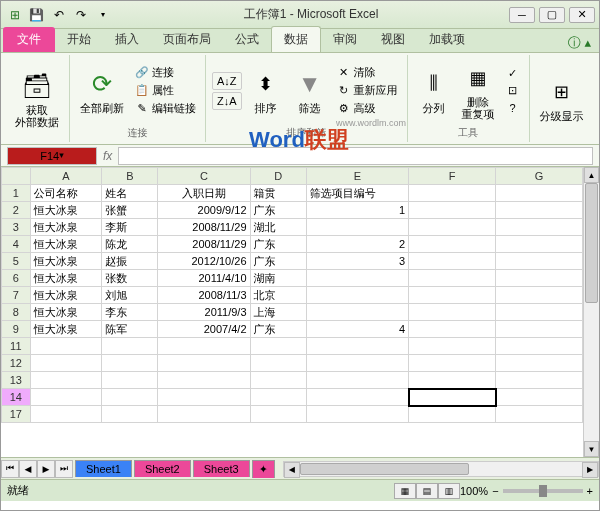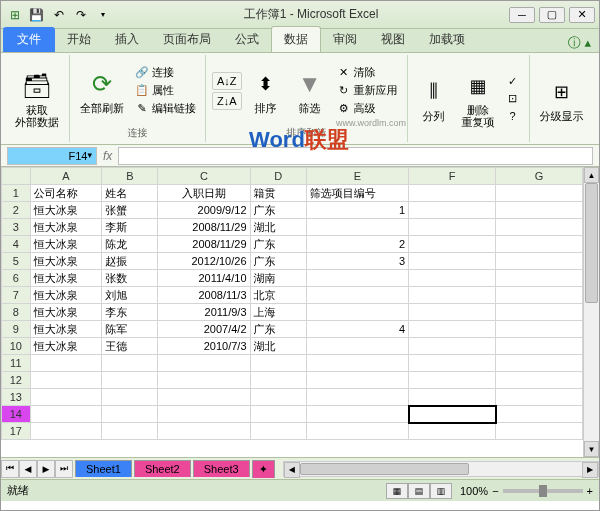--- a/index.html
+++ b/index.html
@@ -8,68 +8,68 @@
 
 .titlebar { height: 28px; background: linear-gradient(#e8f0e0, #d8e8d0); display: flex; align-items: center; padding: 0 4px; border-bottom: 1px solid #b0c0a0; }
 .qat { display: flex; gap: 2px; align-items: center; }
 .qat-btn { width: 20px; height: 20px; display: flex; align-items: center; justify-content: center; border-radius: 2px; cursor: pointer; font-size: 12px; }
 .title-text { flex: 1; text-align: center; font-size: 12px; color: #333; }
 .win-controls { display: flex; gap: 4px; }
 .win-btn { width: 26px; height: 16px; display: flex; align-items: center; justify-content: center; cursor: pointer; font-size: 11px; border: 1px solid #aaa; border-radius: 2px; background: #f0f0f0; }
 
 
 .ribbon-tabs { height: 24px; background: #d8e8d0; display: flex; align-items: flex-end; padding-left: 2px; border-bottom: 1px solid #b0c0a0; }
-.file-tab { background: #3b82f6; color: #fff; padding: 4px 14px; font-size: 12px; cursor: pointer; border-radius: 3px 3px 0 0; }
+.file-tab { background: #ec4899; color: #fff; padding: 4px 14px; font-size: 12px; cursor: pointer; border-radius: 3px 3px 0 0; }
 .tab { padding: 4px 12px; font-size: 12px; cursor: pointer; color: #333; }
 .tab.active { background: #f4f8f0; border: 1px solid #b0c0a0; border-bottom: none; border-radius: 3px 3px 0 0; }
 .help-icon { margin-left: auto; margin-right: 8px; color: #2a7a2a; font-size: 13px; cursor: pointer; }
 
 
 .ribbon { height: 92px; background: #f4f8f0; border-bottom: 1px solid #b0c0a0; display: flex; padding: 2px 4px; }
 .rgroup { display: flex; flex-direction: column; padding: 2px 6px; border-right: 1px solid #c8d8c0; }
 .rgroup-content { flex: 1; display: flex; align-items: center; gap: 4px; }
 .rgroup-label { font-size: 10px; color: #666; text-align: center; margin-top: 2px; }
 .big-btn { display: flex; flex-direction: column; align-items: center; gap: 2px; padding: 2px 4px; cursor: pointer; border-radius: 3px; }
 .big-icon { width: 32px; height: 32px; display: flex; align-items: center; justify-content: center; font-size: 24px; }
 .big-label { font-size: 11px; text-align: center; line-height: 12px; }
 .small-btns { display: flex; flex-direction: column; gap: 1px; }
 .small-btn { display: flex; align-items: center; gap: 3px; font-size: 11px; padding: 1px 3px; cursor: pointer; border-radius: 2px; }
 .small-icon { width: 14px; height: 14px; display: flex; align-items: center; justify-content: center; font-size: 11px; }
 
 
 .formula-bar { height: 22px; background: #f4f8f0; border-bottom: 1px solid #b0c0a0; display: flex; align-items: center; padding: 0 6px; gap: 6px; }
-.name-box { width: 90px; border: 1px solid #c0c0c0; background: #7dd3fc; font-size: 11px; padding: 2px 4px; display: flex; justify-content: flex-end; }
+.name-box { width: 90px; border: 1px solid #c0c0c0; background: #b91c1c; font-size: 11px; padding: 2px 4px; display: flex; justify-content: center; }
 .fx-label { font-style: italic; font-size: 12px; color: #777; }
 .formula-input { flex: 1; border: 1px solid #c0c0c0; background: #fff; height: 18px; font-size: 11px; padding: 0 4px; }
 
 
 .grid-wrap { position: relative; height: 290px; overflow: hidden; background: #fff; display: flex; }
 .grid-main { flex: 1; overflow: hidden; }
 .scrollbar-v { width: 16px; background: #f0f0f0; border-left: 1px solid #ccc; display: flex; flex-direction: column; }
 .sb-btn { height: 16px; background: #e0e0e0; border: 1px solid #bbb; display: flex; align-items: center; justify-content: center; font-size: 8px; cursor: pointer; }
 .sb-track { flex: 1; position: relative; }
 .sb-thumb { position: absolute; left: 1px; right: 1px; background: #d0d0d0; border: 1px solid #aaa; border-radius: 2px; }
 table { border-collapse: collapse; width: 100%; }
 th, td { border: 1px solid #d4d4d4; font-size: 11px; padding: 0 3px; height: 17px; text-align: left; white-space: nowrap; }
 th { background: #e8f0e0; text-align: center; font-weight: normal; color: #333; }
 .row-hdr { background: #e8f0e0; text-align: center; width: 28px; }
-.row-hdr.active { background: #d946ef; }
+.row-hdr.active { background: #f0abfc; }
 td.num { text-align: right; }
 td.selected { border: 2px solid #000; }
 
 
 .sheet-bar { height: 22px; background: #e8f0e0; display: flex; align-items: center; border-top: 1px solid #b0c0a0; }
 .sheet-nav { display: flex; }
 .sheet-nav-btn { width: 18px; height: 18px; border: 1px solid #bbb; background: #f0f0f0; display: flex; align-items: center; justify-content: center; font-size: 9px; cursor: pointer; }
 .sheet-tab { padding: 2px 10px; font-size: 11px; background: #3b82f6; border: 1px solid #999; border-bottom: none; margin-left: 2px; cursor: pointer; }
 .sheet-tab.inactive { background: #ec4899; }
 .scrollbar-h { flex: 1; margin-left: 8px; background: #f0f0f0; border: 1px solid #ccc; height: 16px; display: flex; }
 
 
-.status-bar { height: 22px; background: #d8e8d0; border-top: 1px solid #b0c0a0; display: flex; align-items: center; padding: 0 6px; font-size: 11px; gap: 8px; }
+.status-bar { height: 22px; background: #d8e8d0; border-top: 1px solid #b0c0a0; display: flex; align-items: center; padding: 0 6px; font-size: 11px; }
 .status-text { flex: 1; }
 .view-btns { display: flex; }
 .view-btn { width: 22px; height: 16px; border: 1px solid #aaa; background: #f0f0f0; display: flex; align-items: center; justify-content: center; font-size: 9px; cursor: pointer; }
 .zoom { display: flex; align-items: center; gap: 4px; }
 .zoom-slider { width: 80px; height: 4px; background: #bbb; position: relative; }
 .zoom-thumb { position: absolute; width: 8px; height: 12px; background: #888; top: -4px; left: 36px; }
 
 
 .watermark { position: absolute; top: 124px; left: 248px; font-size: 22px; font-weight: bold; pointer-events: none; z-index: 10; }
 .watermark .w1 { color: #2060c0; }
@@ -192,20 +192,21 @@
             <span class="small-icon">✓</span>
           </div>
         <div class="small-btn">
             <span class="small-icon">⊡</span>
           </div>
         <div class="small-btn">
             <span class="small-icon">?</span>
           </div>
       </div>
     </div>
+    <div class="rgroup-label">工具</div>
   </div>
   <div class="rgroup" style="border-right:none">
     <div class="rgroup-content">
       <div class="big-btn">
         <div class="big-icon" style="font-size:18px">⊞</div>
         <div class="big-label">分级显示</div>
       </div>
     </div>
   </div>
 </div>
@@ -322,30 +323,20 @@
             <th class="row-hdr">9</th>
   <td>恒大冰泉</td>
   <td>陈军</td>
   <td class="num">2007/4/2</td>
   <td>广东</td>
   <td class="num">4</td>
   <td></td>
   <td></td>
           </tr>
           <tr>
-            <th class="row-hdr">10</th>
-  <td>恒大冰泉</td>
-  <td>王德</td>
-  <td class="num">2010/7/3</td>
-  <td>湖北</td>
-  <td class="num"></td>
-  <td></td>
-  <td></td>
-          </tr>
-          <tr>
             <th class="row-hdr">11</th>
   <td></td>
   <td></td>
   <td></td>
   <td></td>
   <td></td>
   <td class=""></td>
   <td></td>
           </tr>
           <tr>

